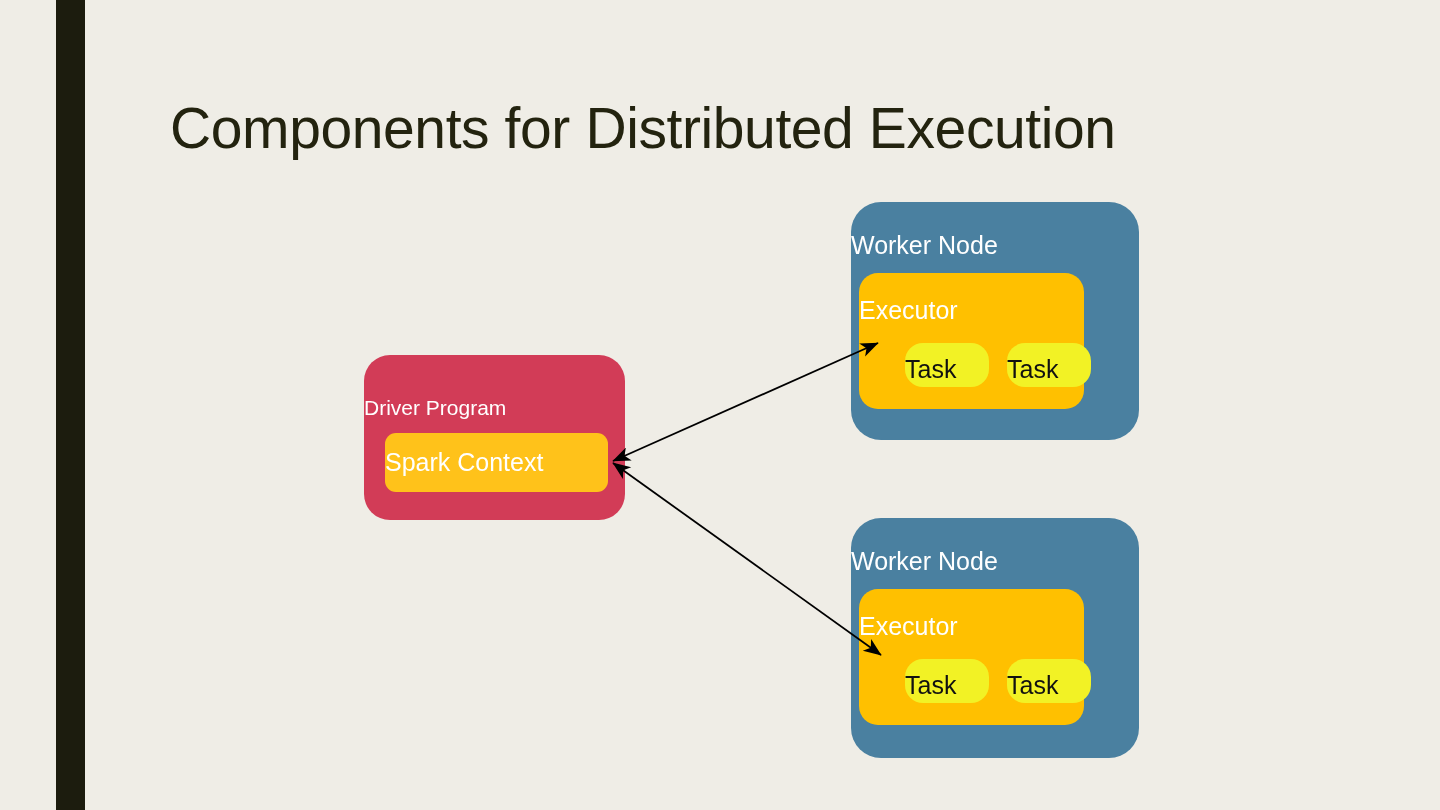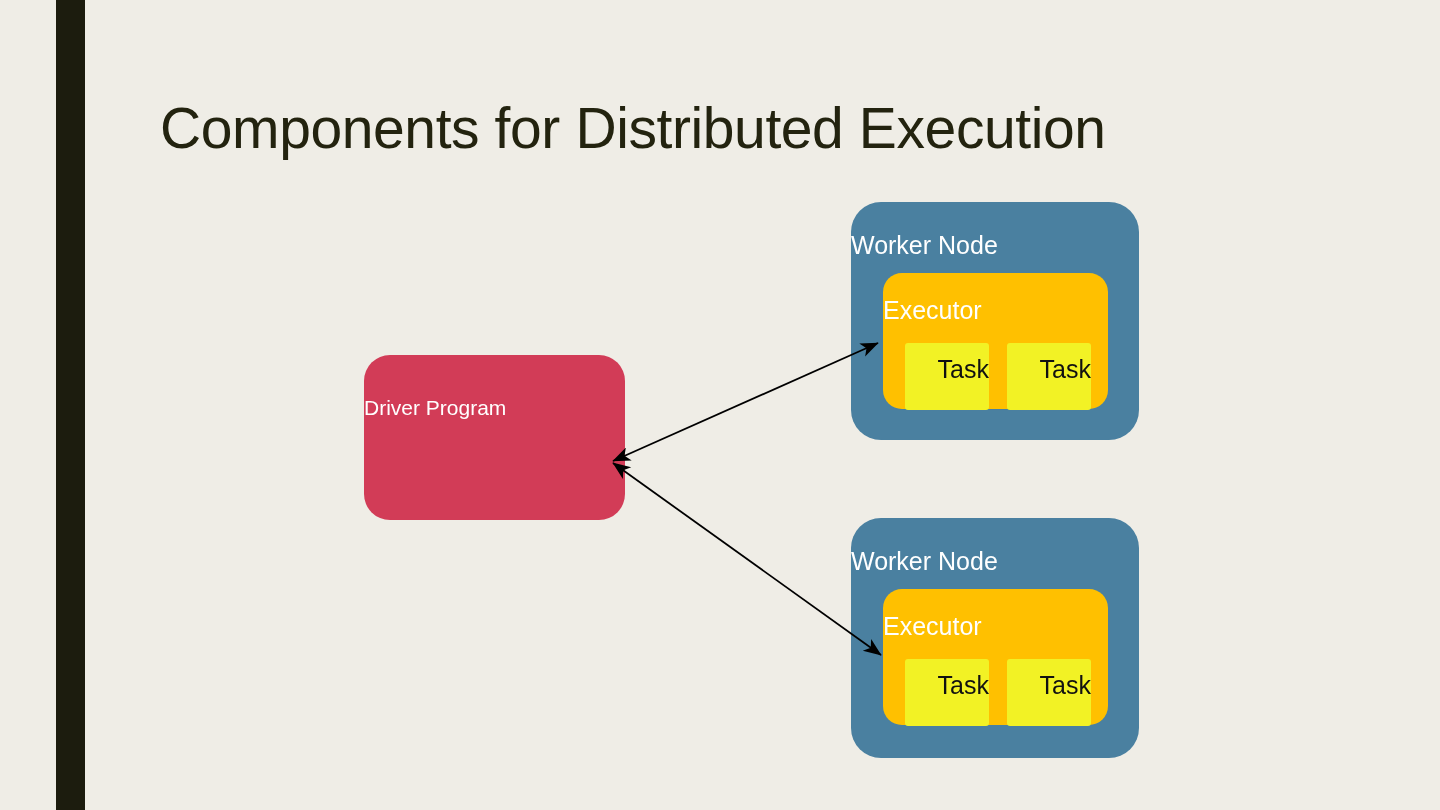--- a/index.html
+++ b/index.html
@@ -28,21 +28,21 @@
     left: 56px;
     top: 0;
     width: 29px;
     height: 810px;
     background: #1C1C0E;
   }
 
   
   .slide-title {
     position: absolute;
-    left: 160px;
+    left: 170px;
     top: 92px;
     width: 1160px;
     font-size: 57px;
     line-height: 72px;
     font-weight: 400;
     color: #23230F;
     letter-spacing: -0.4px;
     white-space: nowrap;
   }
 
@@ -107,21 +107,21 @@
   }
   .worker > .node-label {
     top: 28px;
     font-size: 25px;
     line-height: 31px;
     color: #FFFFFF;
   }
 
   
   .executor {
-    left: 883px;
+    left: 859px;
     top: 273px;
     width: 225px;
     height: 136px;
     background: #FFC000;
     border-radius: 19px;
   }
   .executor.executor-2 {
     top: 589px;
   }
   .executor > .node-label {
@@ -129,27 +129,27 @@
     font-size: 25px;
     line-height: 31px;
     color: #FFFFFF;
   }
 
   
   .task {
     position: absolute;
     box-sizing: border-box;
     width: 84px;
-    height: 67px;
+    height: 44px;
     background: #F2F225;
-    border-radius: 3px;
+    border-radius: 18px;
     color: #111111;
     font-size: 25px;
     line-height: 53px;
-    text-align: right;
+    text-align: left;
     white-space: nowrap;
   }
   .task.t-a { left: 905px; }
   .task.t-b { left: 1007px; }
   .worker-row-1 .task { top: 343px; }
   .worker-row-2 .task { top: 659px; }
 
   
   .arrows {
     position: absolute;
@@ -166,20 +166,23 @@
 <div class="slide">
 
   <div class="accent-bar"></div>
 
   <div class="slide-title">Components for Distributed Execution</div>
 
   <div class="node driver">
     <div class="node-label">Driver Program</div>
   </div>
 
+  <div class="node spark-context">
+    <div class="node-label">Spark Context</div>
+  </div>
 
   <div class="node worker worker-1">
     <div class="node-label">Worker Node</div>
   </div>
 
   <div class="node executor executor-1">
     <div class="node-label">Executor</div>
   </div>
 
   <div class="worker-row-1">

